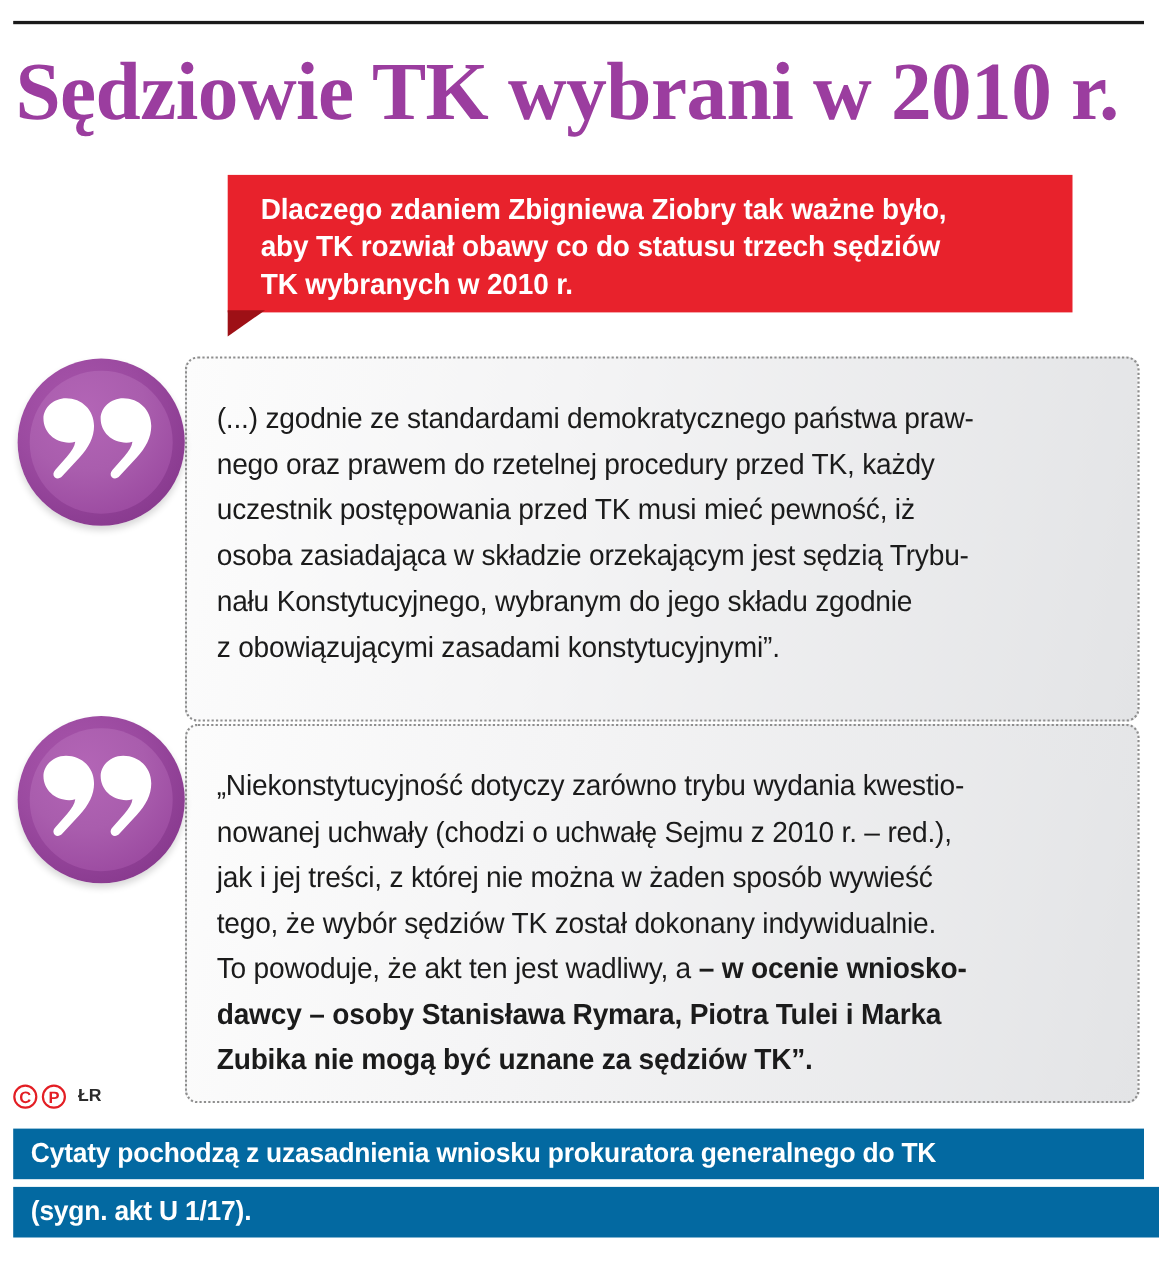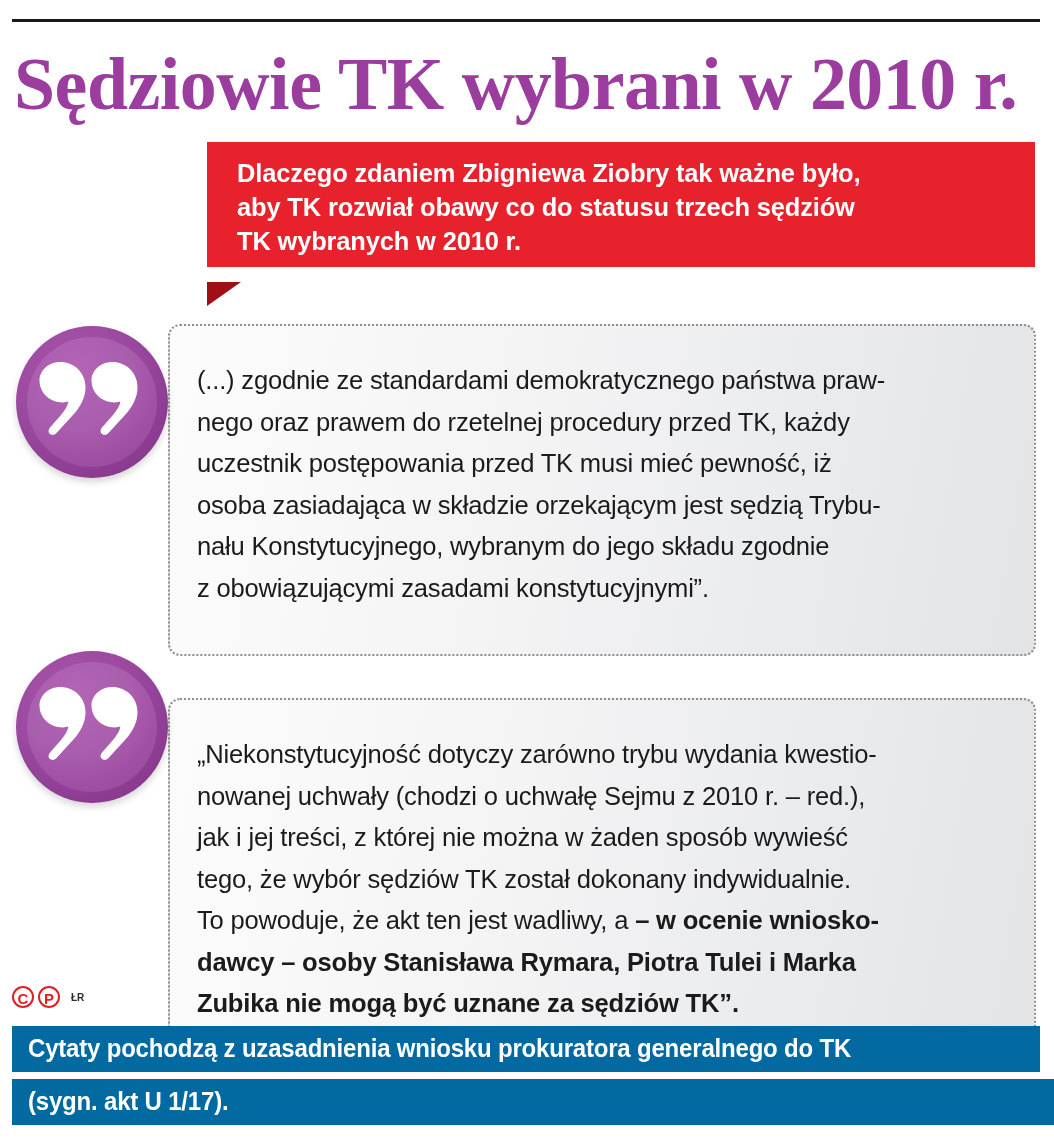--- a/index.html
+++ b/index.html
@@ -41,22 +41,22 @@
     letter-spacing: -0.5px;
     white-space: nowrap;
     transform: scaleX(0.985);
     transform-origin: left center;
   }
 
   
   .ribbon-wrap {
     position: absolute;
     left: 207px;
-    top: 142px;
-    width: 828px;
+    top: 159px;
+    width: 768px;
     height: 125px;
   }
   .ribbon {
     position: absolute;
     inset: 0;
     background: #E8222C;
   }
   .ribbon-text {
     position: absolute;
     left: 30px;
@@ -154,21 +154,21 @@
     font-size: 15px;
     line-height: 21px;
     text-align: center;
     box-sizing: border-box;
   }
   .cmark + .cmark { margin-left: -3px; }
   .credit-initials {
     color: #2b2b2b;
     font-family: "Liberation Sans", sans-serif;
     font-weight: bold;
-    font-size: 10px;
+    font-size: 16px;
     margin-left: 4px;
   }
 
   
   .foot-bar {
     position: absolute;
     left: 12px;
     width: 1028px;
     background: #0369a1;
   }
@@ -219,21 +219,21 @@
 </div>
 <div class="quote-badge" style="left:16px; top:326px;">
   <svg class="glyph" viewBox="0 0 152 152">
     <g fill="#ffffff">
       <path d="M44 36c14.5 0 25.5 10.8 25.5 25.2 0 10-4.8 19.6-13.2 28.6L40.5 107c-2.1 2.3-5.1 2.5-6.8.8-1.7-1.7-1.5-4.4.5-6.6l10.6-12c4.6-5.2 7.1-9.6 7.6-13.6-1.8.5-3.6.8-5.6.8-13.2 0-23.3-9.6-23.3-21.9C23.5 44.5 32.8 36 44 36z"></path>
       <path d="M96 36c14.5 0 25.5 10.8 25.5 25.2 0 10-4.8 19.6-13.2 28.6L92.5 107c-2.1 2.3-5.1 2.5-6.8.8-1.7-1.7-1.5-4.4.5-6.6l10.6-12c4.6-5.2 7.1-9.6 7.6-13.6-1.8.5-3.6.8-5.6.8-13.2 0-23.3-9.6-23.3-21.9C75.5 44.5 84.8 36 96 36z"></path>
     </g>
   </svg>
 </div>
 
-<div class="quote-block" style="left:168px; top:658px; width:868px; height:412px;margin-top:40px;">
+<div class="quote-block" style="left:168px; top:658px; width:868px; height:412px;">
   <div class="quote-box" style="width:868px; height:345px;"></div>
   <div class="quote-text" style="left:29px; top:36px; width:830px;">
     <div>„Niekonstytucyjność dotyczy zarówno trybu wydania kwestio-</div>
     <div>nowanej uchwały (chodzi o uchwałę Sejmu z 2010 r. – red.),</div>
     <div>jak i jej treści, z której nie można w żaden sposób wywieść</div>
     <div>tego, że wybór sędziów TK został dokonany indywidualnie.</div>
     <div><span>To powoduje, że akt ten jest wadliwy, a </span><b>– w ocenie wniosko-</b></div>
     <div><b>dawcy – osoby Stanisława Rymara, Piotra Tulei i Marka</b></div>
     <div><b>Zubika nie mogą być uznane za sędziów TK”.</b></div>
   </div>

